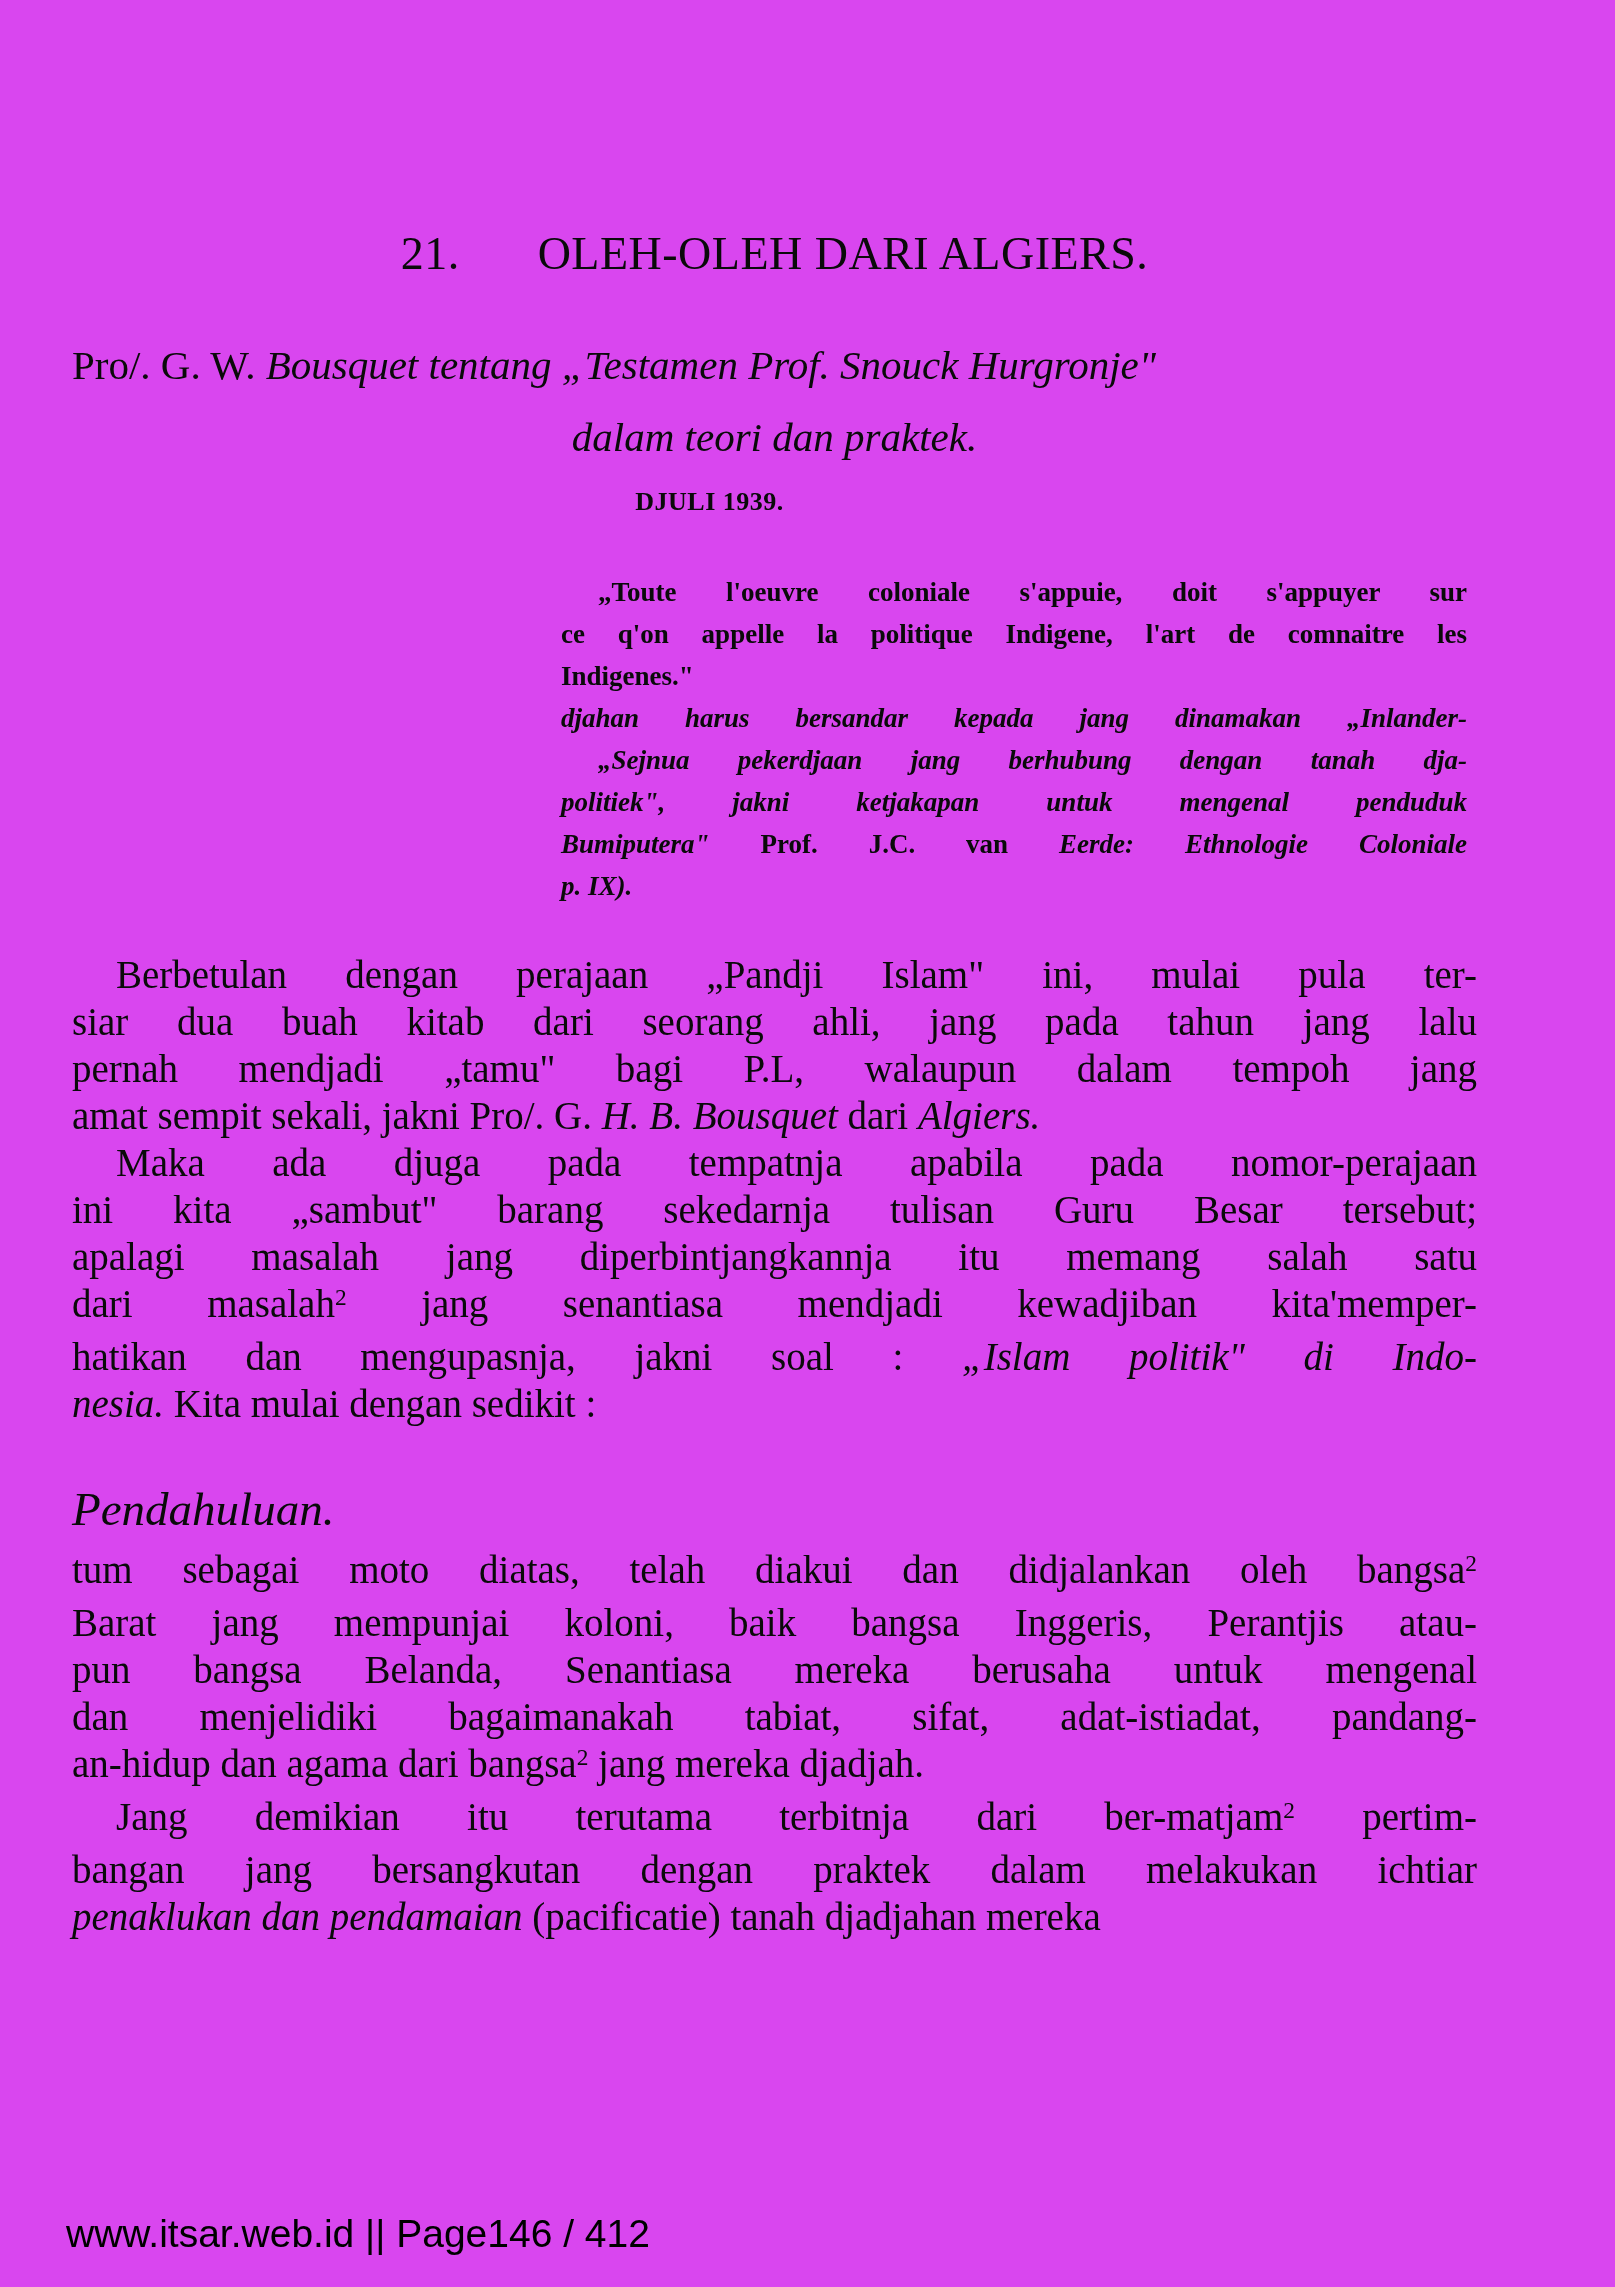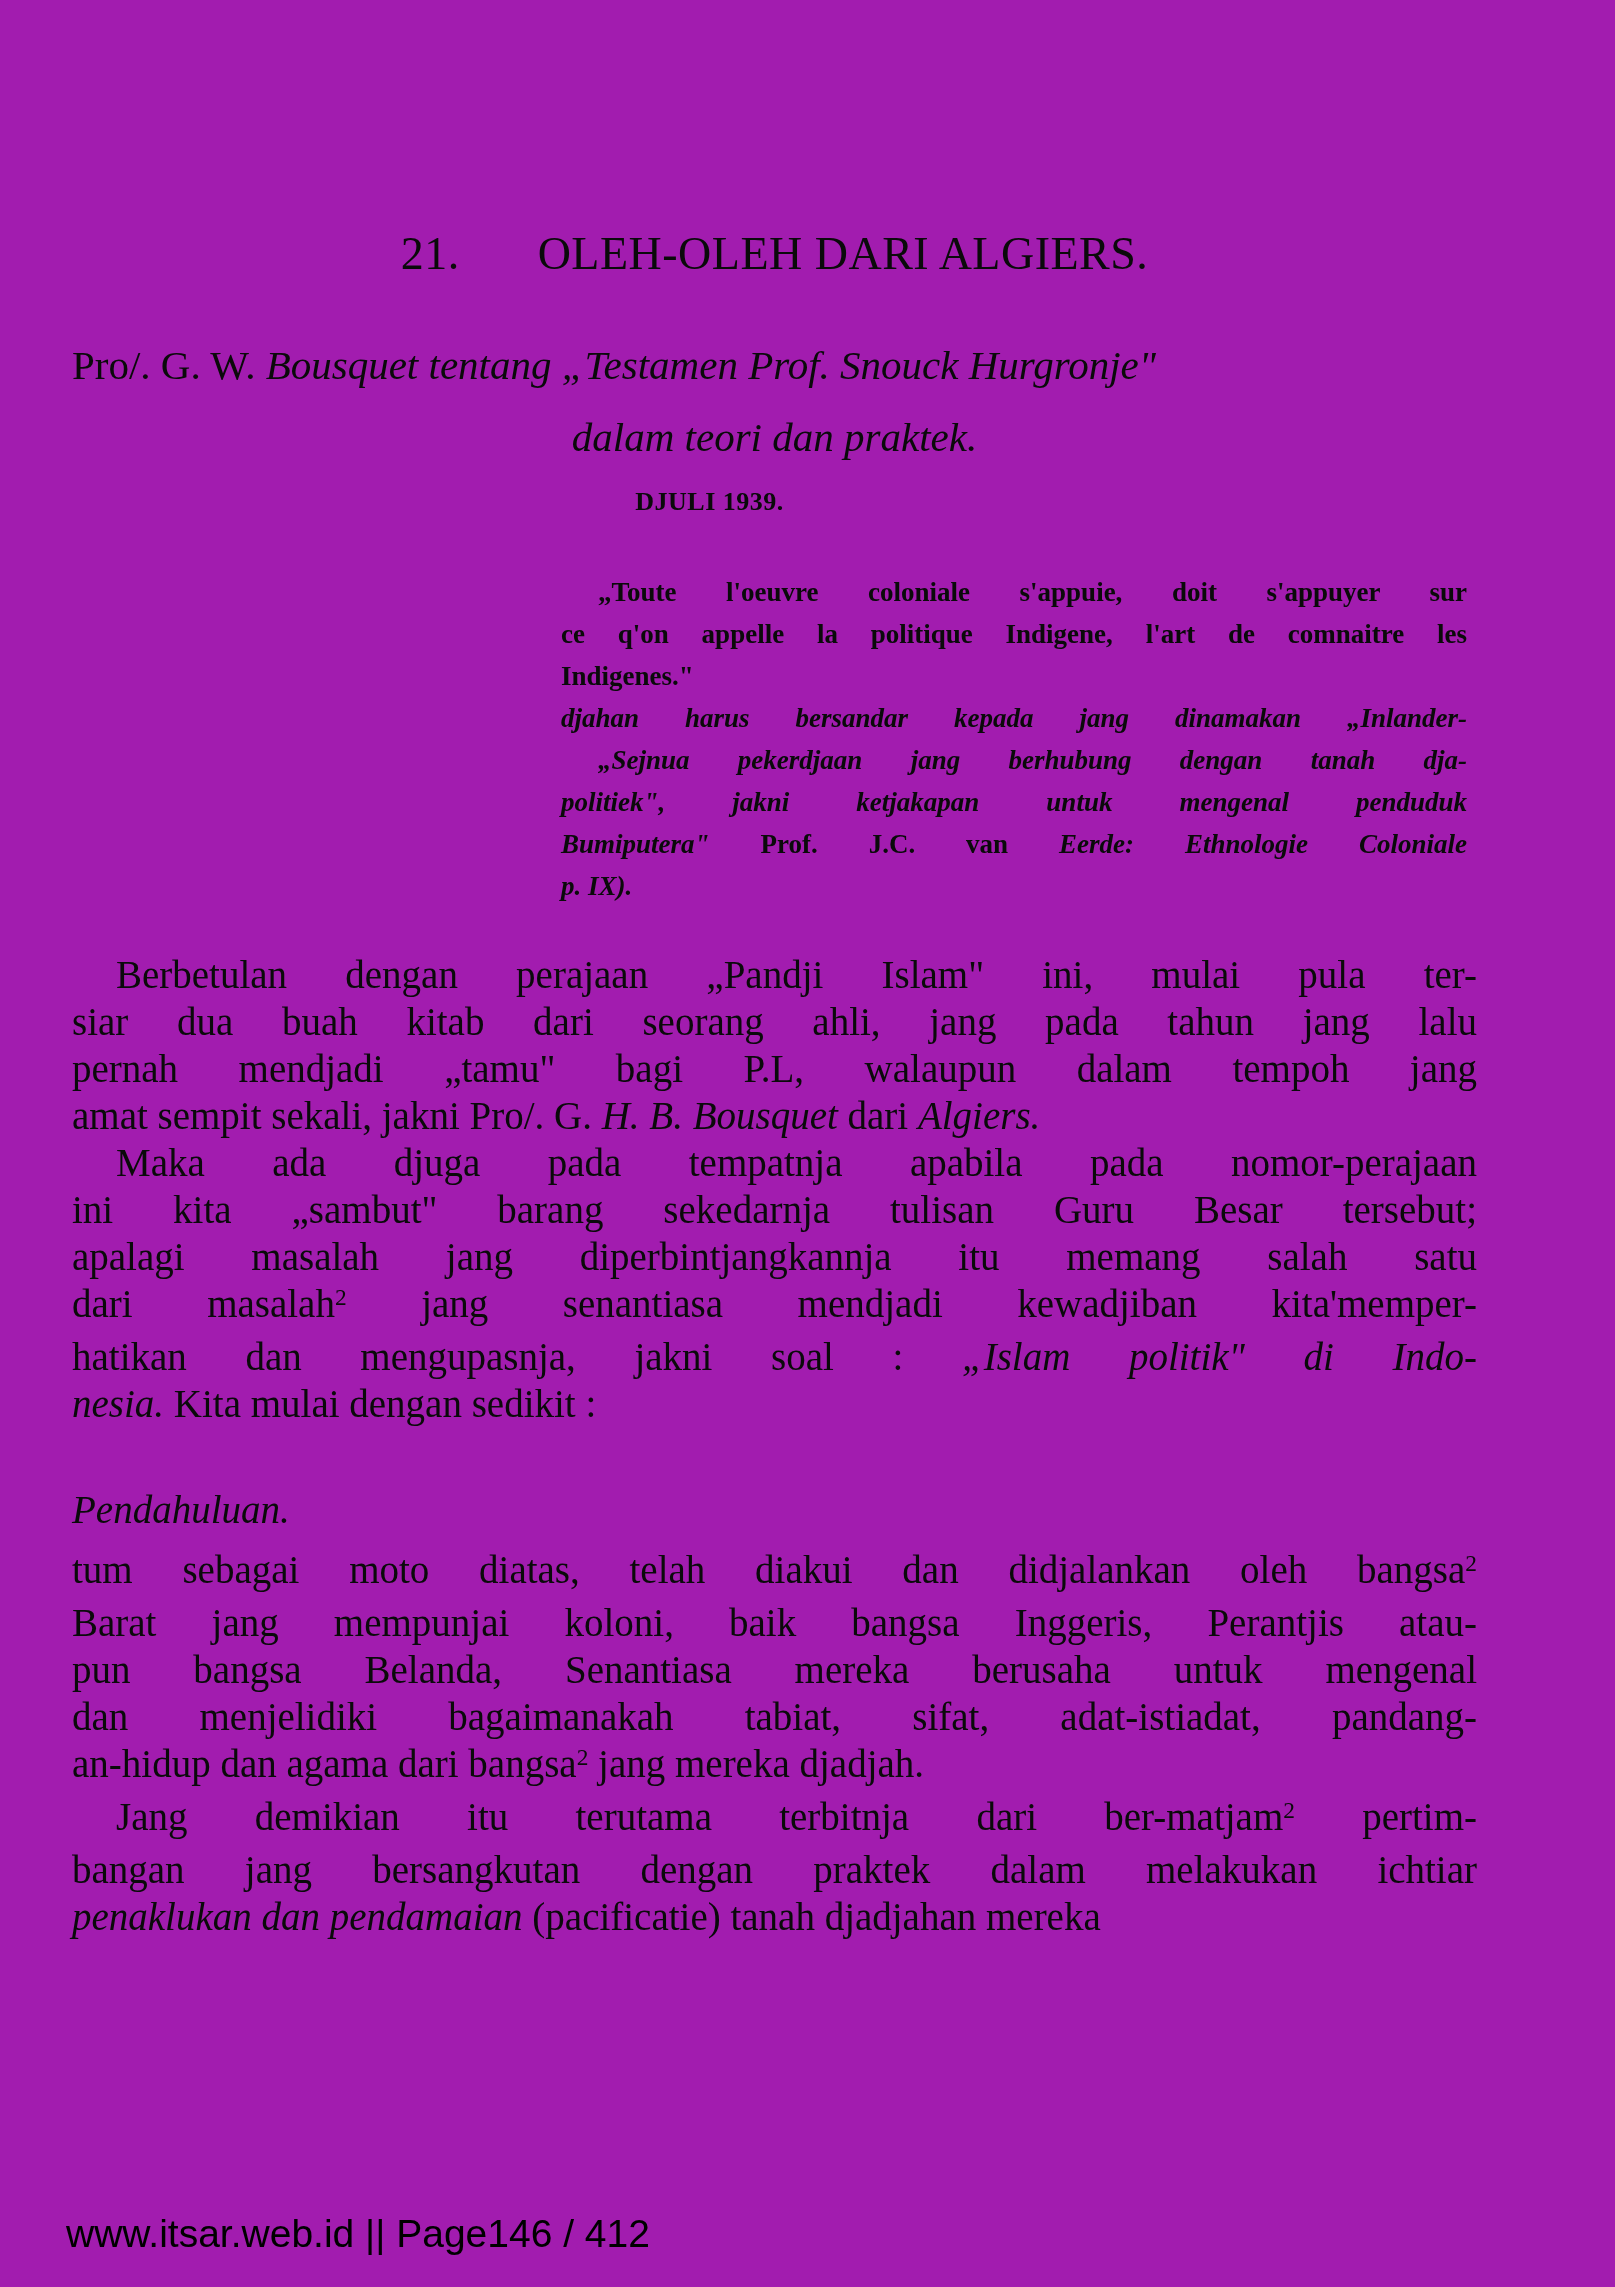--- a/index.html
+++ b/index.html
@@ -1,20 +1,20 @@
 <!DOCTYPE html>
 <html style="font-size:14.8px"><head>
 <meta charset="utf-8">
 <style>
   html, body { margin: 0; padding: 0; background: #e8e8e8; }
   .page {
     position: relative;
     width: 1615px;
     height: 2288px;
-    background: #a21caf;
+    background: #d946ef;
     color: #0a0a0a;
     font-family: "Liberation Serif", serif;
     overflow: hidden;
   }
   .content {
     position: absolute;
     left: 72px;
     top: 0;
     width: 1405px;
   }
@@ -67,21 +67,21 @@
   .body-text {
     margin-top: 44px;
     font-size: 39px;
     line-height: 47px;
   }
   .body-text .tline.indent { text-indent: 44px; }
   .section-heading {
     margin-top: 59px;
     margin-bottom: 13px;
     font-style: italic;
-    font-size: 39px;
+    font-size: 47px;
     line-height: 47px;
   }
   .sup {
     font-size: 60%;
     position: relative;
     top: -0.5em;
     font-style: inherit;
   }
   .footer {
     position: absolute;

